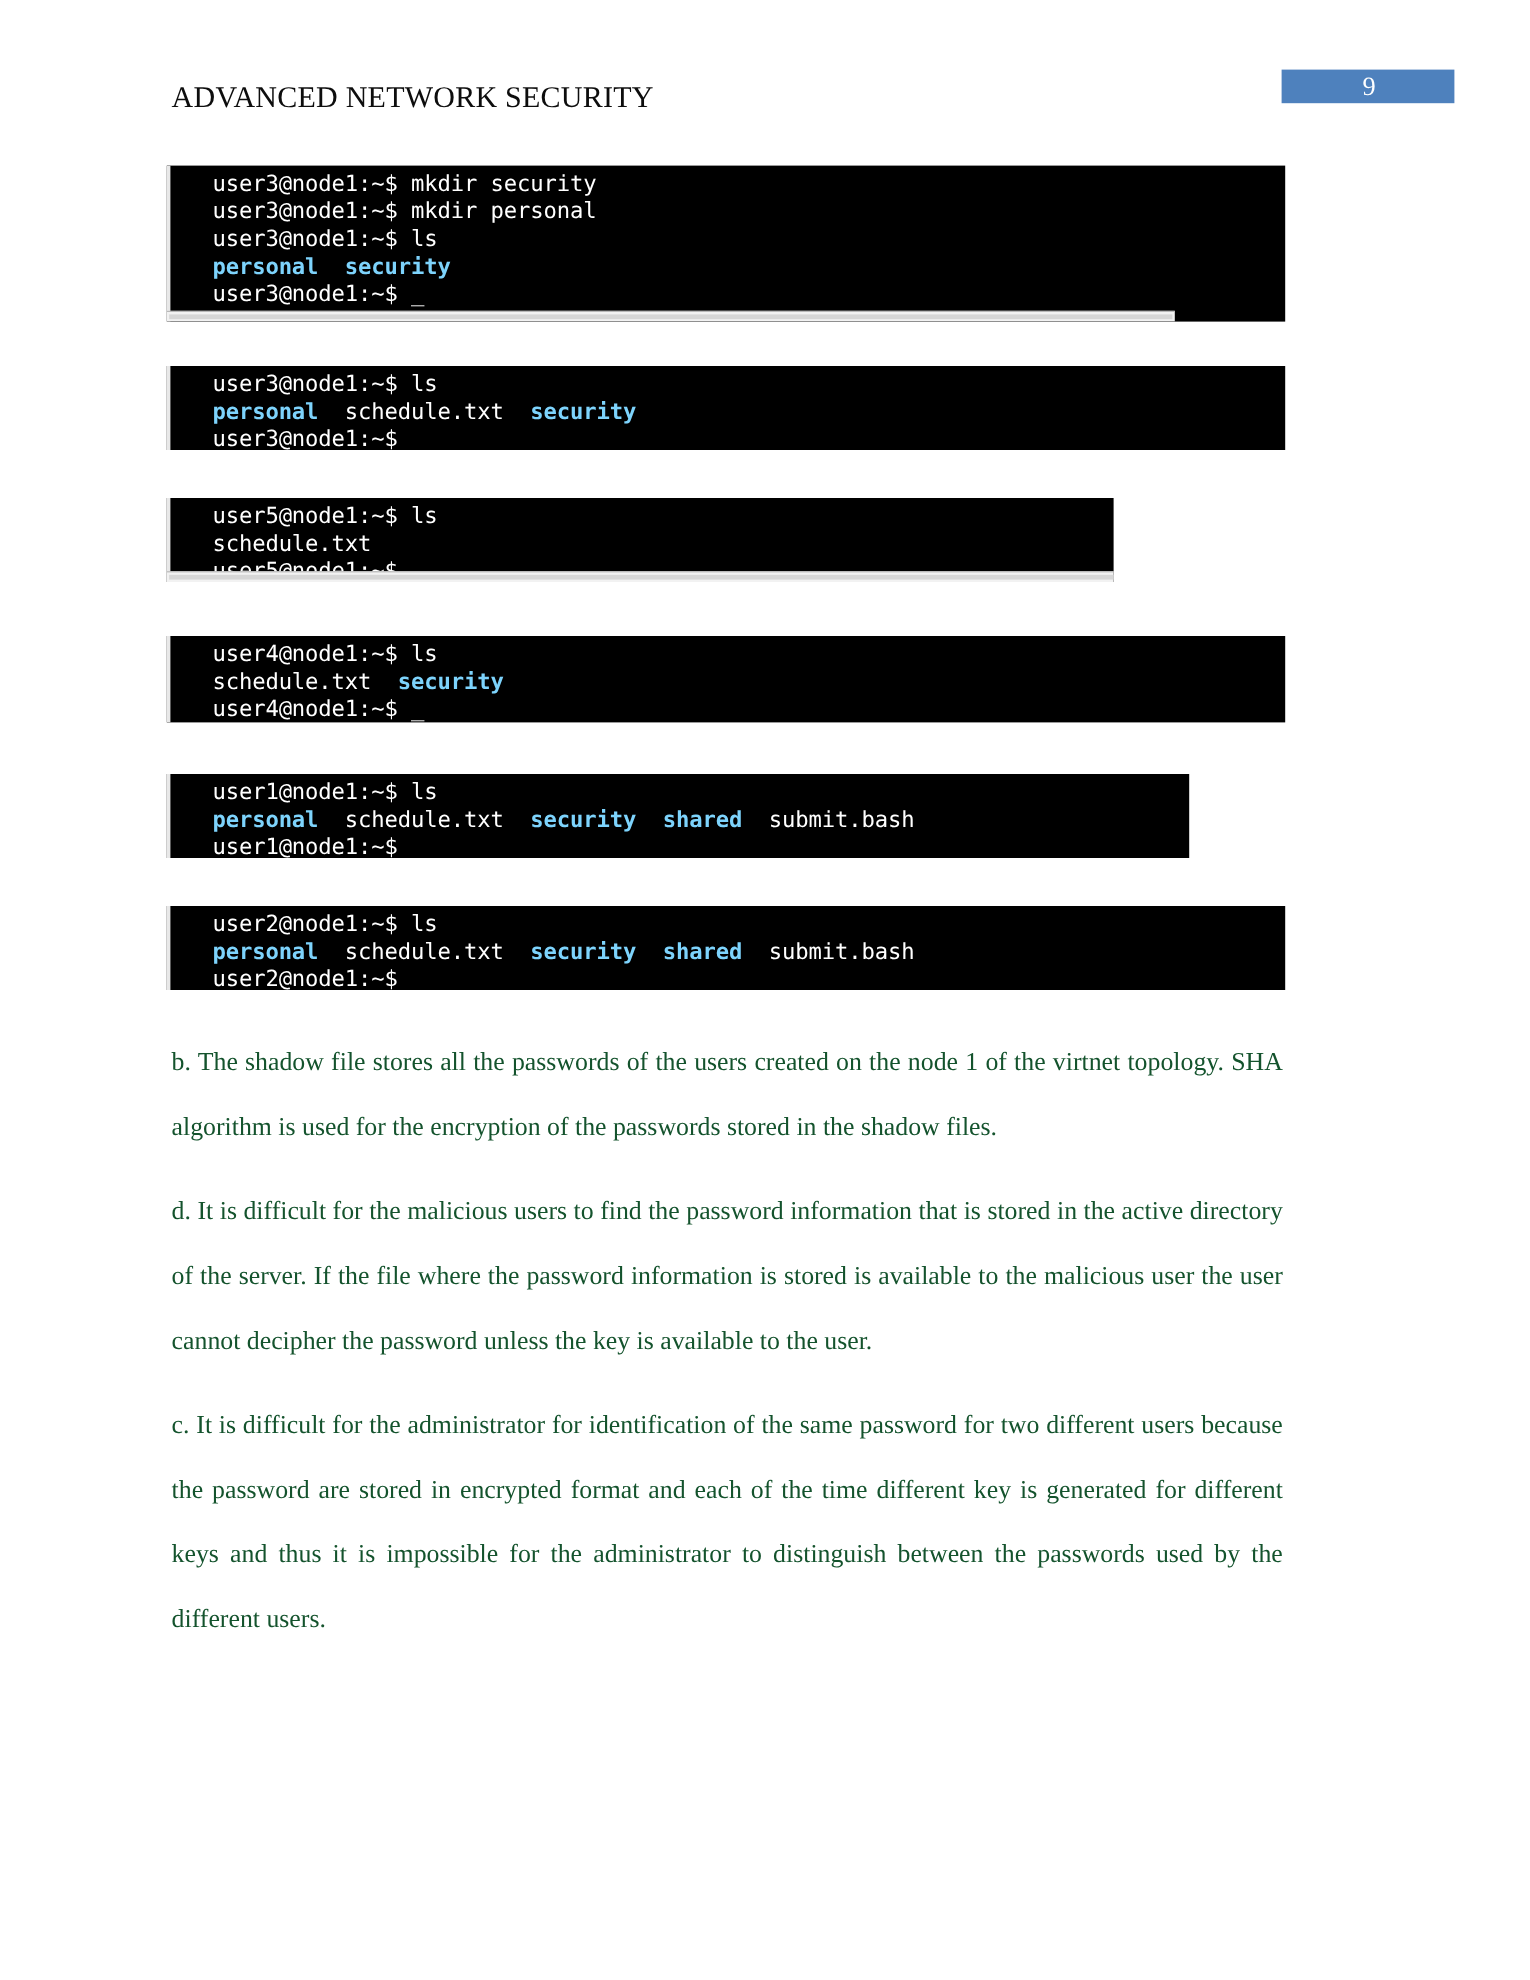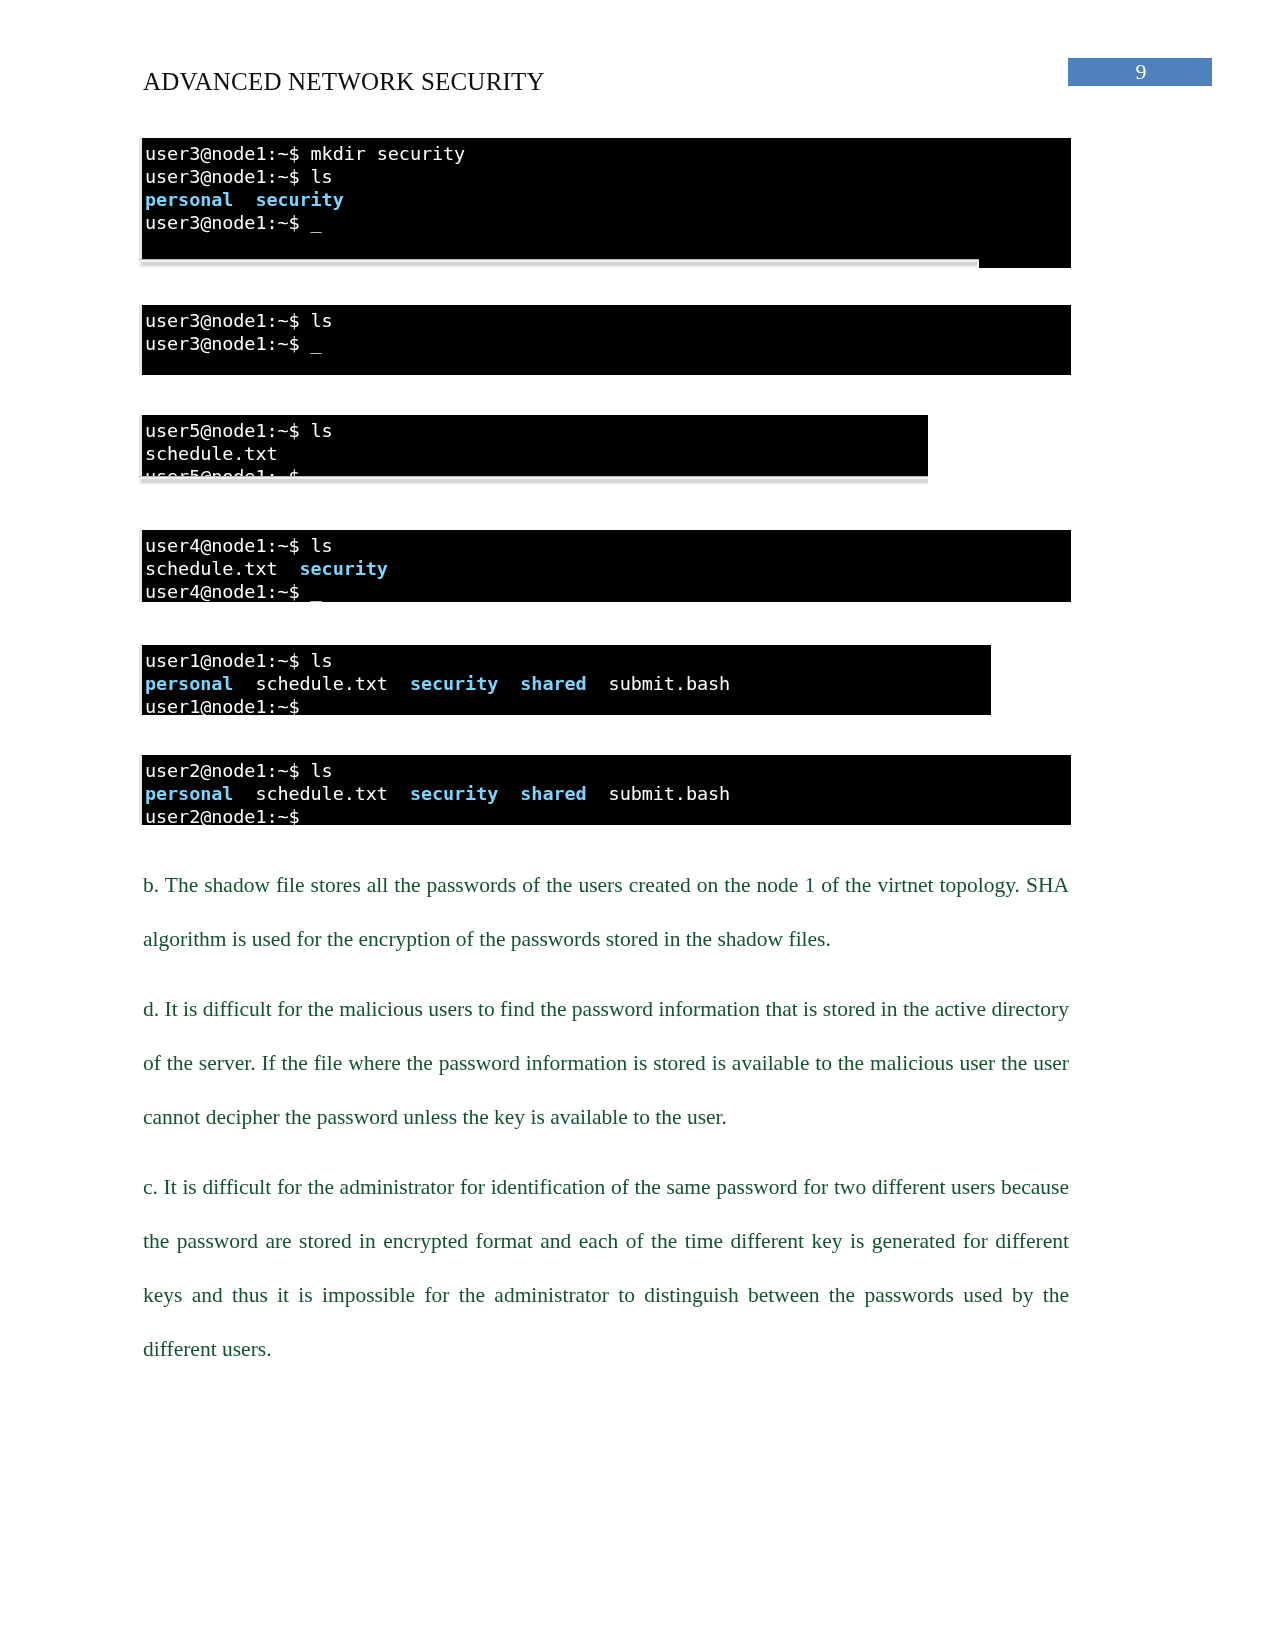--- a/index.html
+++ b/index.html
@@ -76,20 +76,21 @@
     top: 4px;
     right: 0;
   }
   .tline {
     font-family: "DejaVu Sans Mono", "Liberation Mono", monospace;
     font-size: 18.5px;
     line-height: 23px;
     color: #ffffff;
     white-space: pre;
     letter-spacing: -0.1px;
+    margin-left: 32px;
   }
   .tline .dir {
     color: #7dd3fc;
     font-weight: bold;
   }
   .tline .cursor {
     color: #ffffff;
   }
   
   .term-edge {
@@ -147,30 +148,32 @@
     <div class="page-number-badge">
       <span class="num">9</span>
     </div>
   </div>
 
   <div class="terminals" id="terminals">
       <div class="terminal" style="left: 139px; top: 138px; width: 932px; height: 130px;">
         <div class="term-edge"></div>
         <div class="lines">
           <div class="tline"><span>user3@node1:~$ mkdir security</span></div>
+          <div class="tline"><span>user3@node1:~$ mkdir personal</span></div>
           <div class="tline"><span>user3@node1:~$ ls</span></div>
           <div class="tline"><span class="dir">personal</span><span>  </span><span class="dir">security</span></div>
           <div class="tline"><span>user3@node1:~$ </span><span class="cursor">_</span></div>
         </div>
         <div class="term-scroll" style="width: 840px;"></div>
       </div>
       <div class="terminal" style="left: 139px; top: 305px; width: 932px; height: 70px;">
         <div class="term-edge"></div>
         <div class="lines">
           <div class="tline"><span>user3@node1:~$ ls</span></div>
+          <div class="tline"><span class="dir">personal</span><span>  schedule.txt  </span><span class="dir">security</span></div>
           <div class="tline"><span>user3@node1:~$ </span><span class="cursor">_</span></div>
         </div>
       </div>
       <div class="terminal" style="left: 139px; top: 415px; width: 789px; height: 70px;">
         <div class="term-edge"></div>
         <div class="lines">
           <div class="tline"><span>user5@node1:~$ ls</span></div>
           <div class="tline"><span>schedule.txt</span></div>
           <div class="tline"><span>user5@node1:~$ </span><span class="cursor">_</span></div>
         </div>

